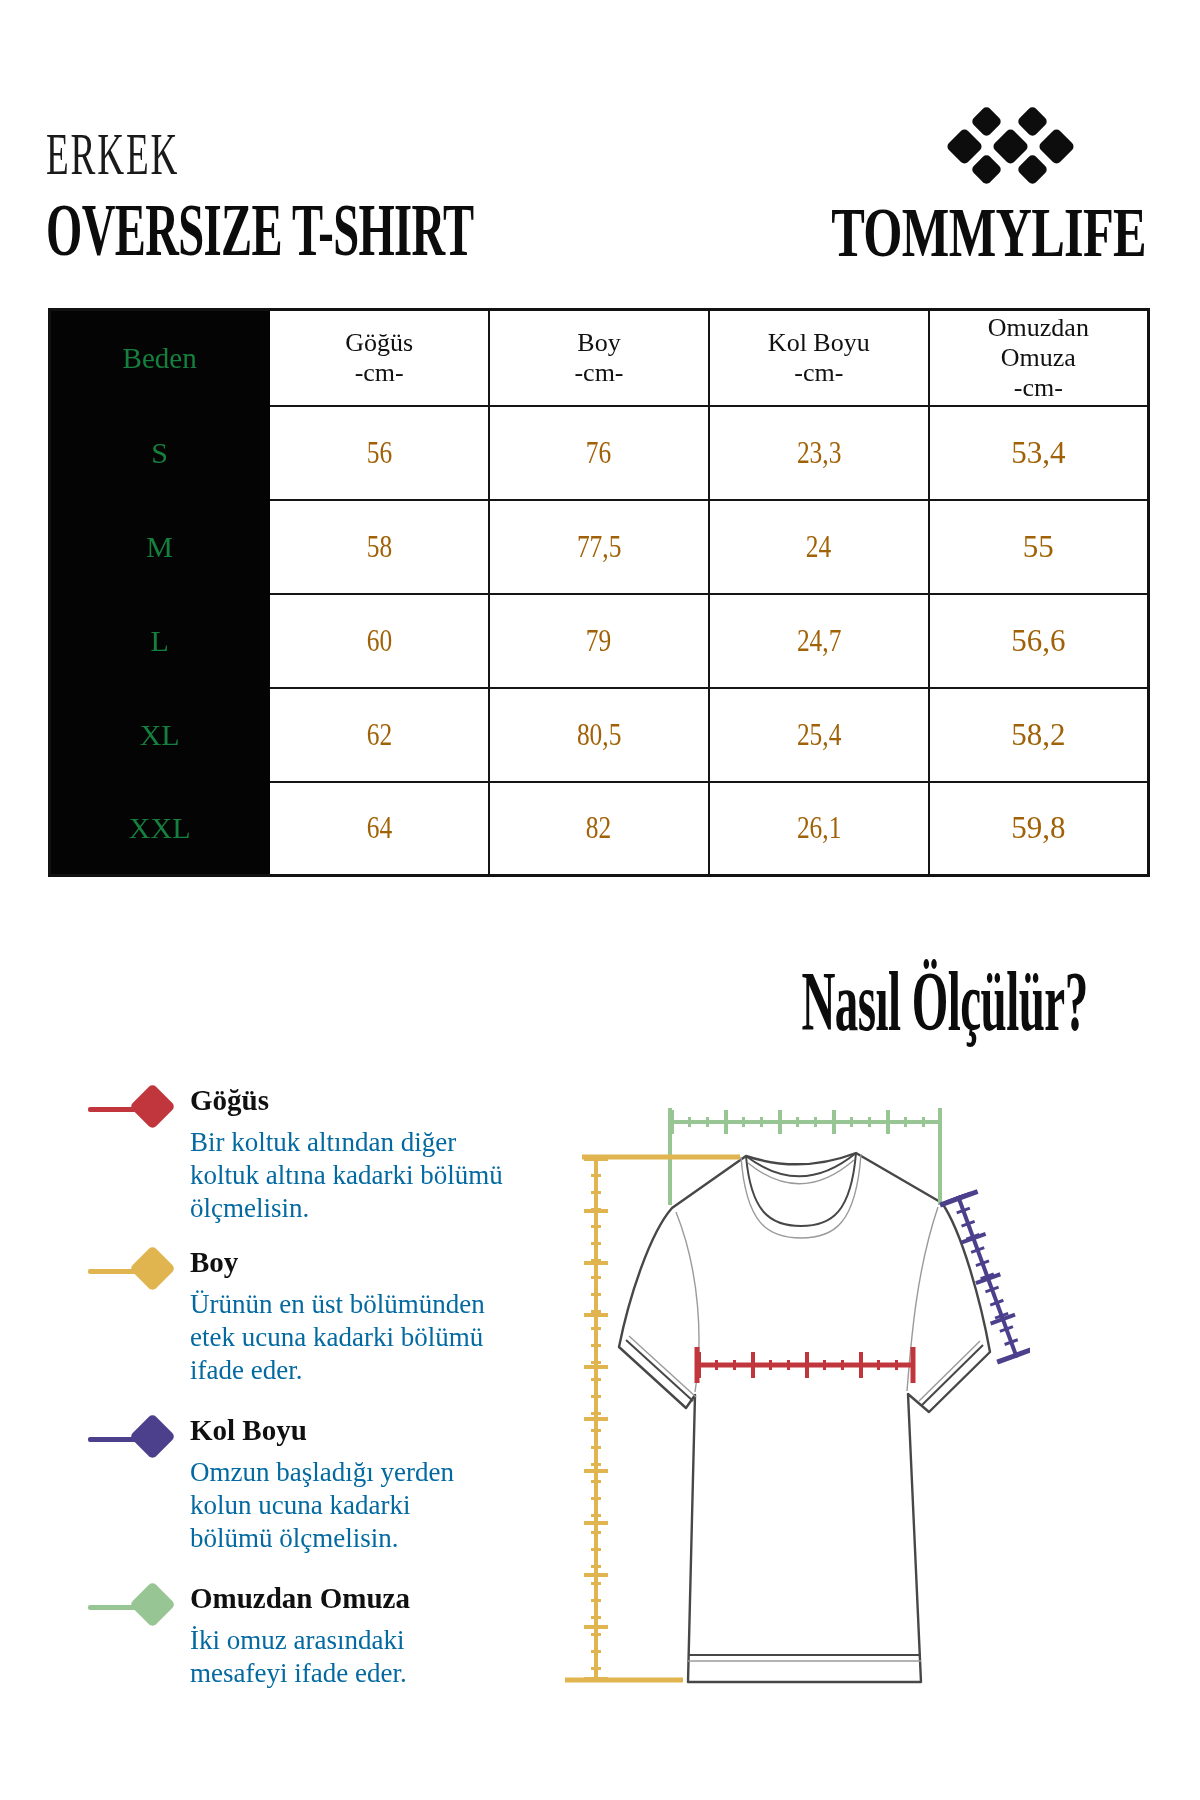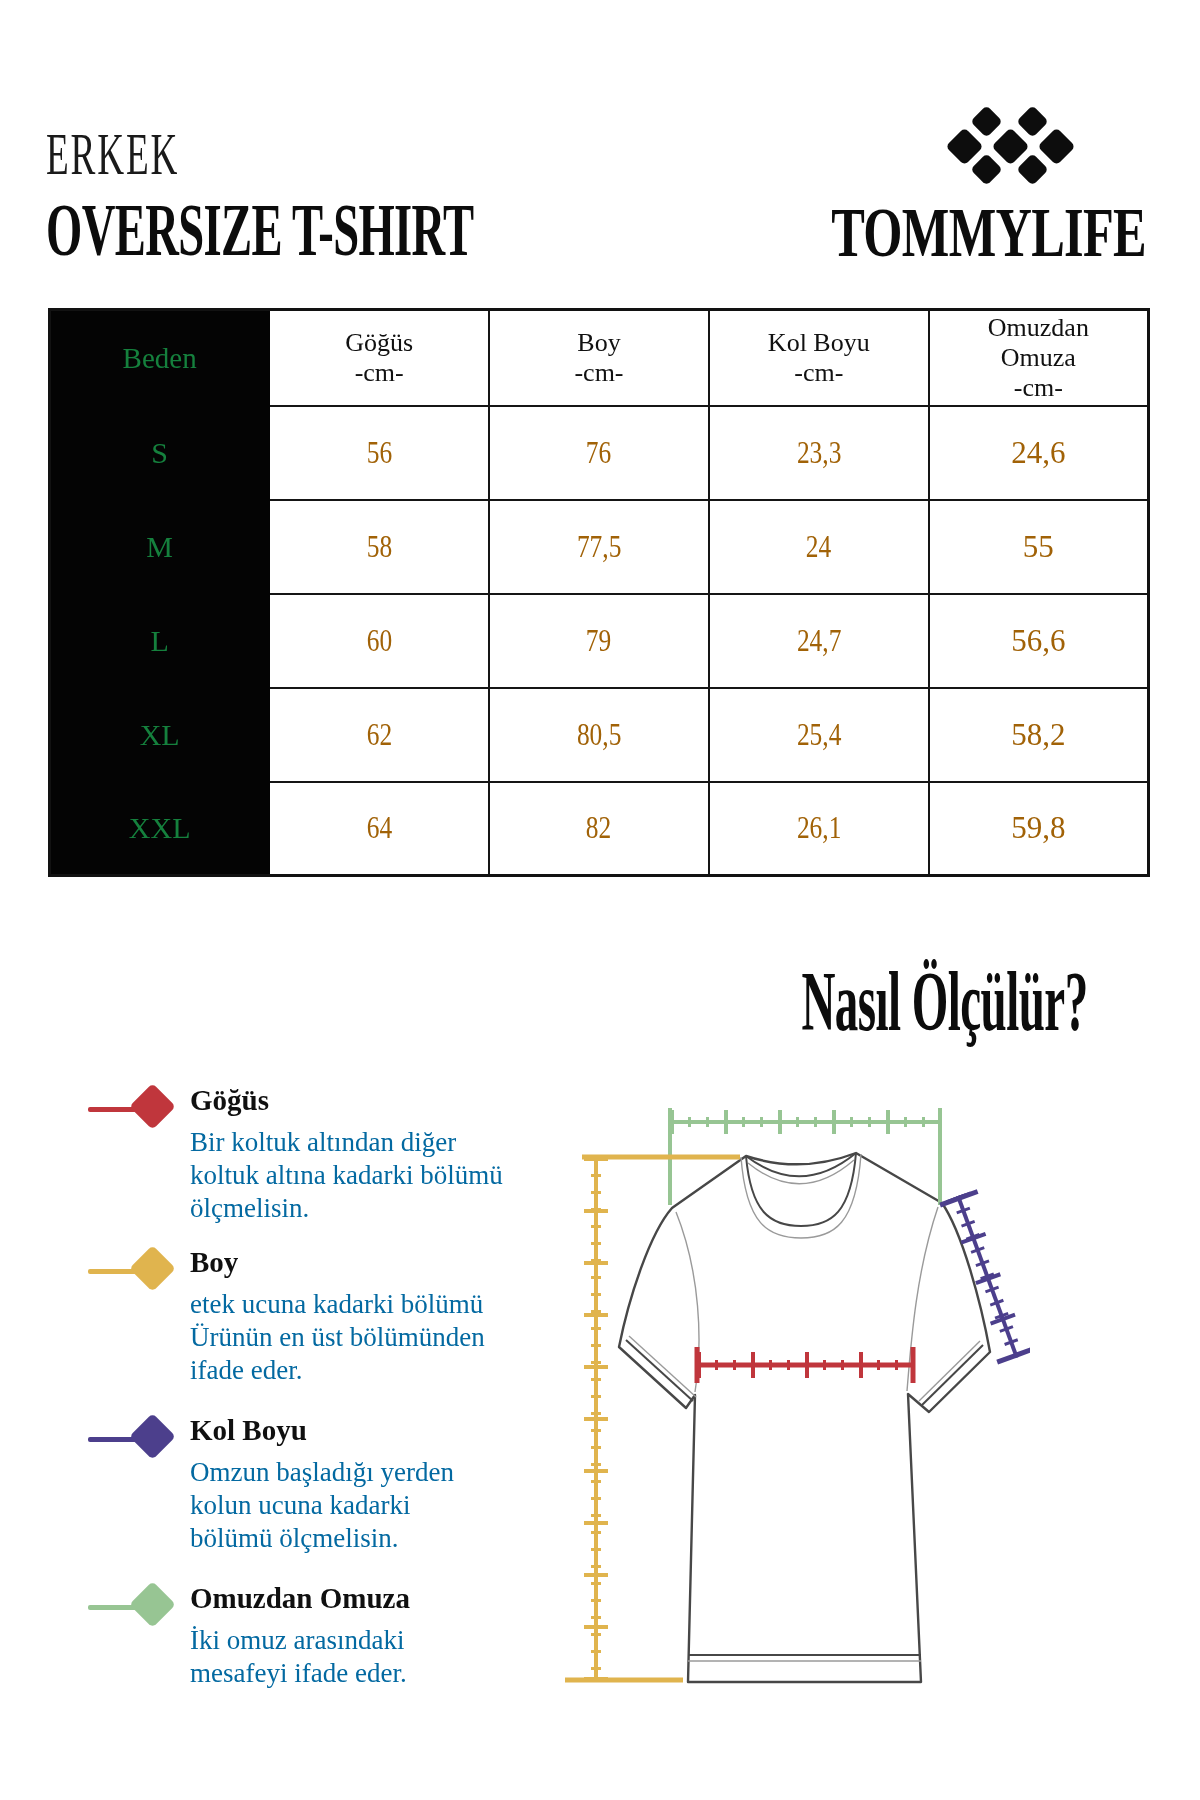--- a/index.html
+++ b/index.html
@@ -107,21 +107,21 @@
           <div class="lab">Omuzdan Omuza</div>
           <div class="unit">-cm-</div>
         </th>
       </tr>
 
       <tr>
         <th class="dark size-cell">S</th>
         <td><span class="cond">56</span></td>
         <td><span class="cond">76</span></td>
         <td><span class="cond">23,3</span></td>
-        <td><span>24,6</span></td>
+        <td><span>53,4</span></td>
       </tr>
       <tr>
         <th class="dark size-cell">M</th>
         <td><span class="cond">58</span></td>
         <td><span class="cond">77,5</span></td>
         <td><span class="cond">24</span></td>
         <td><span>55</span></td>
       </tr>
       <tr>
         <th class="dark size-cell">L</th>
@@ -161,22 +161,22 @@
       <div>koltuk altına kadarki bölümü</div>
       <div>ölçmelisin.</div>
     </div>
   </div>
 
   <div class="legend-item" style="top:1246px">
     <span class="l-line c-yellow"></span>
     <span class="l-diamond c-yellow"></span>
     <div class="l-title">Boy</div>
     <div class="l-desc">
+      <div>Ürünün en üst bölümünden</div>
       <div>etek ucuna kadarki bölümü</div>
-      <div>Ürünün en üst bölümünden</div>
       <div>ifade eder.</div>
     </div>
   </div>
 
   <div class="legend-item" style="top:1414px">
     <span class="l-line c-purple"></span>
     <span class="l-diamond c-purple"></span>
     <div class="l-title">Kol Boyu</div>
     <div class="l-desc">
       <div>Omzun başladığı yerden</div>

